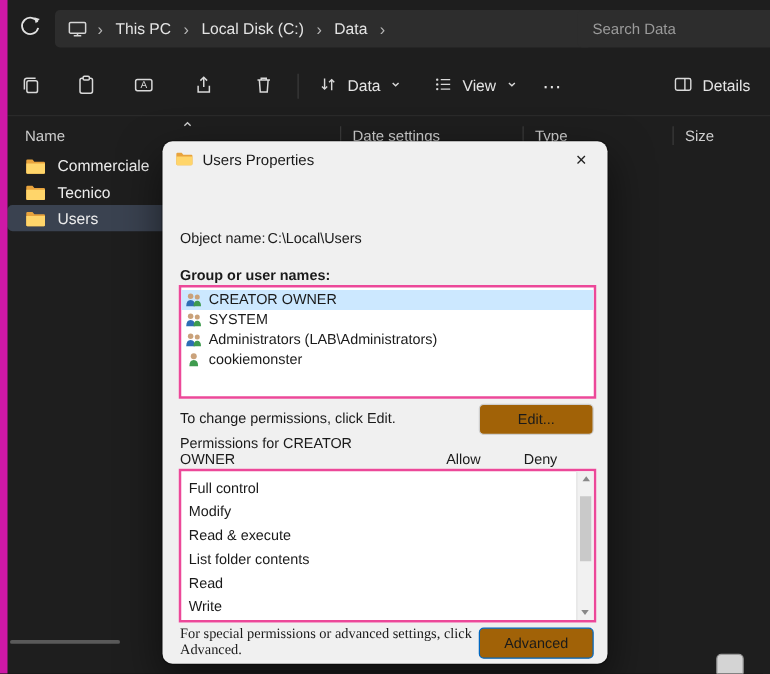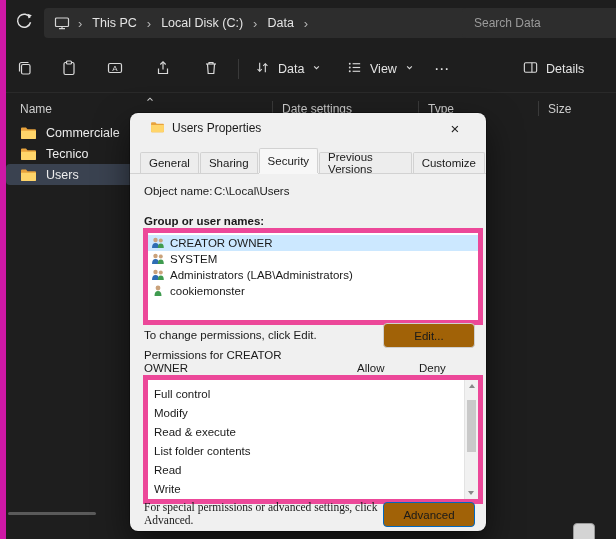--- a/index.html
+++ b/index.html
@@ -38,29 +38,29 @@
 
   
   .hscroll-thumb{position:absolute;left:8px;top:512px;width:88px;height:3px;background:#5a5a5a;border-radius:2px;}
   .taskbar-peek{position:absolute;right:21px;bottom:-6px;width:20px;height:20px;border-radius:4px;
                 background:#d4d4d4;border:1px solid #9a9a9a;}
 
   
   .dialog{position:absolute;left:130px;top:113px;width:356px;height:418px;background:#f0f0f0;border-radius:8px;
           box-shadow:0 14px 34px rgba(0,0,0,.55),0 0 0 1px rgba(0,0,0,.28);color:#1a1a1a;z-index:10;font-size:11.5px;}
   .dlg-title{position:absolute;left:0;top:0;right:0;height:30px;display:flex;align-items:center;gap:7px;
-             padding:0 20px;font-size:12px;color:#1a1a1a;}
+             padding:0 10px;font-size:12px;color:#1a1a1a;}
   .dlg-close{margin-left:auto;font-size:15px;color:#222;width:22px;height:22px;display:flex;align-items:center;justify-content:center;}
   .tabstrip{position:absolute;left:0;right:0;top:36px;height:24px;display:flex;align-items:flex-end;
             padding-left:10px;border-bottom:1px solid #d2d2d2;}
   .tab{background:#ededed;border:1px solid #d2d2d2;border-bottom:none;border-radius:2px 2px 0 0;padding:0 8px;
        height:20px;display:flex;align-items:center;font-size:11.5px;margin-right:1px;color:#1a1a1a;}
   .tab.active{background:#f7f7f7;height:24px;position:relative;z-index:2;box-shadow:0 1px 0 #f7f7f7;}
   .dlg-label{position:absolute;font-size:11.5px;color:#1a1a1a;line-height:12.5px;}
-  .listbox{position:absolute;background:#fff;border:5px solid #ec4899;overflow:hidden;}
+  .listbox{position:absolute;background:#fff;border:2px solid #ec4899;overflow:hidden;}
   .principal{display:flex;align-items:center;gap:5px;height:16px;padding-left:3px;font-size:11.5px;}
   .principal.selected{background:#cce8ff;}
   .perm-row{height:19px;line-height:19px;padding-left:6px;font-size:11.5px;}
   .dlg-btn{position:absolute;background:#a16207;border:1px solid #cfcfcf;border-radius:4px;font-size:11.5px;
            color:#1a1a1a;display:flex;align-items:center;justify-content:center;}
   .dlg-btn.accent{border:1px solid #0067c0;}
   .scrollbar{position:absolute;top:0;right:0;bottom:0;width:13px;background:#f1f1f1;border-left:1px solid #e3e3e3;}
   .sb-thumb{position:absolute;left:2px;right:2px;top:20px;height:52px;background:#c9c9c9;}
   .sb-up{width:0;height:0;border-left:3.5px solid transparent;border-right:3.5px solid transparent;
          border-bottom:4.5px solid #888;margin:4px auto 0;}
@@ -190,21 +190,21 @@
         <svg width="11" height="11" viewBox="0 0 14 14" fill="none" stroke="#d9d9d9" stroke-width="1.4">
           <path d="M4 5.5 L7 8.5 L10 5.5"></path>
           </svg>
       </span>
     </div>
 
     <div class="tbtn" style="left:420px;font-size:15px;letter-spacing:1px;">
       <span>⋯</span>
     </div>
 
-    <div class="tbtn" style="left:508px;">
+    <div class="tbtn" style="left:524px;">
       <span>
         <svg width="17" height="17" viewBox="0 0 18 18" fill="none" stroke="#d9d9d9" stroke-width="1.2">
           <rect x="2.5" y="4" width="13" height="10" rx="1.5"></rect>
             <line x1="10.5" y1="4" x2="10.5" y2="14"></line>
         </svg>
       </span>
       <span>Details</span>
     </div>
   </div>
 
@@ -261,27 +261,20 @@
       <span>
         <svg width="15" height="12" viewBox="0 0 17 14">
           <path d="M1 2.5 q0-1 1-1 h4 l1.5 1.8 h7.5 q1 0 1 1 V12 q0 1-1 1 H2 q-1 0-1-1z" fill="#e8a33d"></path>
           <path d="M1 4.8 h15 V12 q0 1-1 1 H2 q-1 0-1-1z" fill="#ffd56a"></path>
         </svg>
       </span>
       <span>Users Properties</span>
       <span class="dlg-close">×</span>
     </div>
 
-    <div class="tabstrip">
-        <div class="tab">General</div>
-        <div class="tab">Sharing</div>
-        <div class="tab active">Security</div>
-        <div class="tab">Previous Versions</div>
-        <div class="tab">Customize</div>
-      </div>
 
     <div class="dlg-label" style="left:14px;top:72px;">Object name:</div>
     <div class="dlg-label" style="left:84px;top:72px;">C:\Local\Users</div>
 
     <div class="dlg-label" style="left:14px;top:102px;font-weight:bold;">Group or user names:</div>
 
     <div class="listbox" style="left:13px;top:115px;width:330px;height:85px;padding-top:2px;">
         <div class="principal selected">
           <span style="display:flex;">
             <svg width="14" height="12" viewBox="0 0 14 12">

